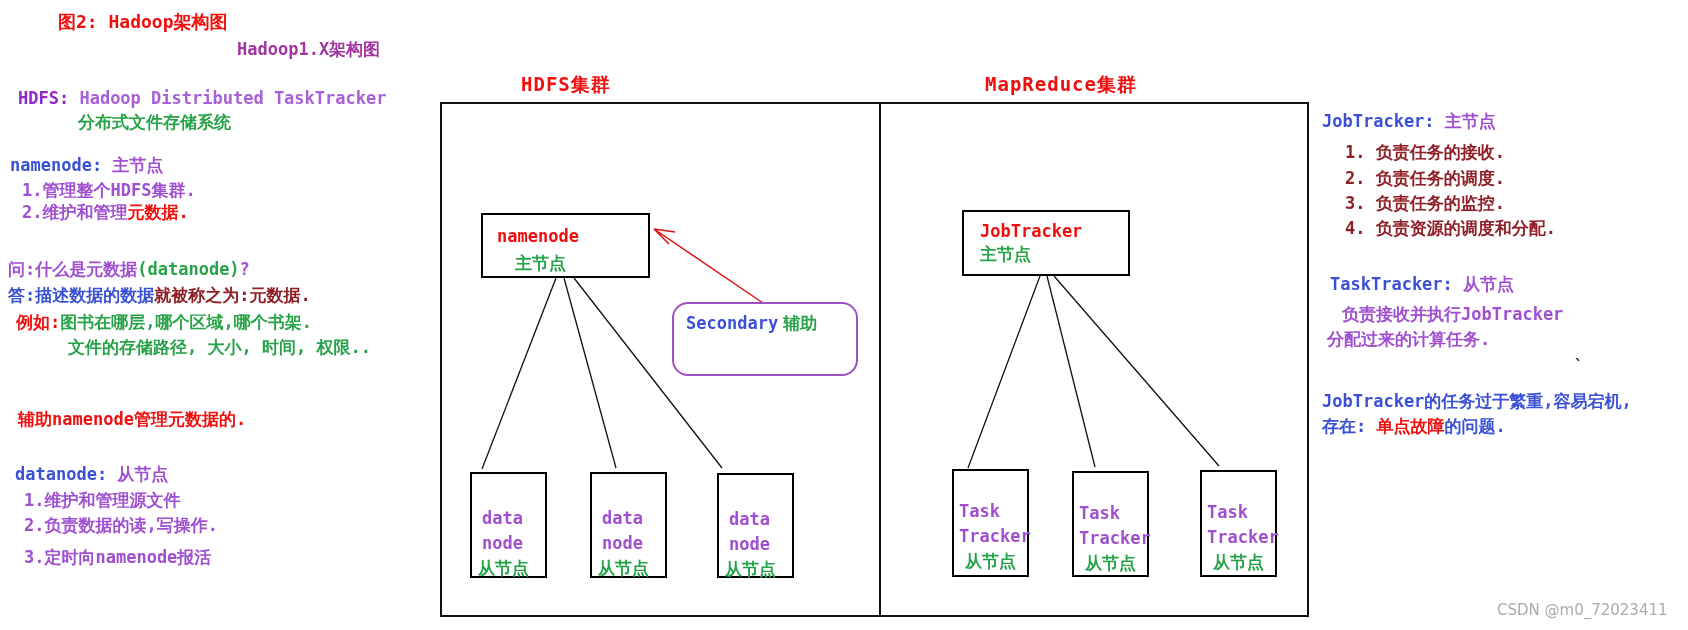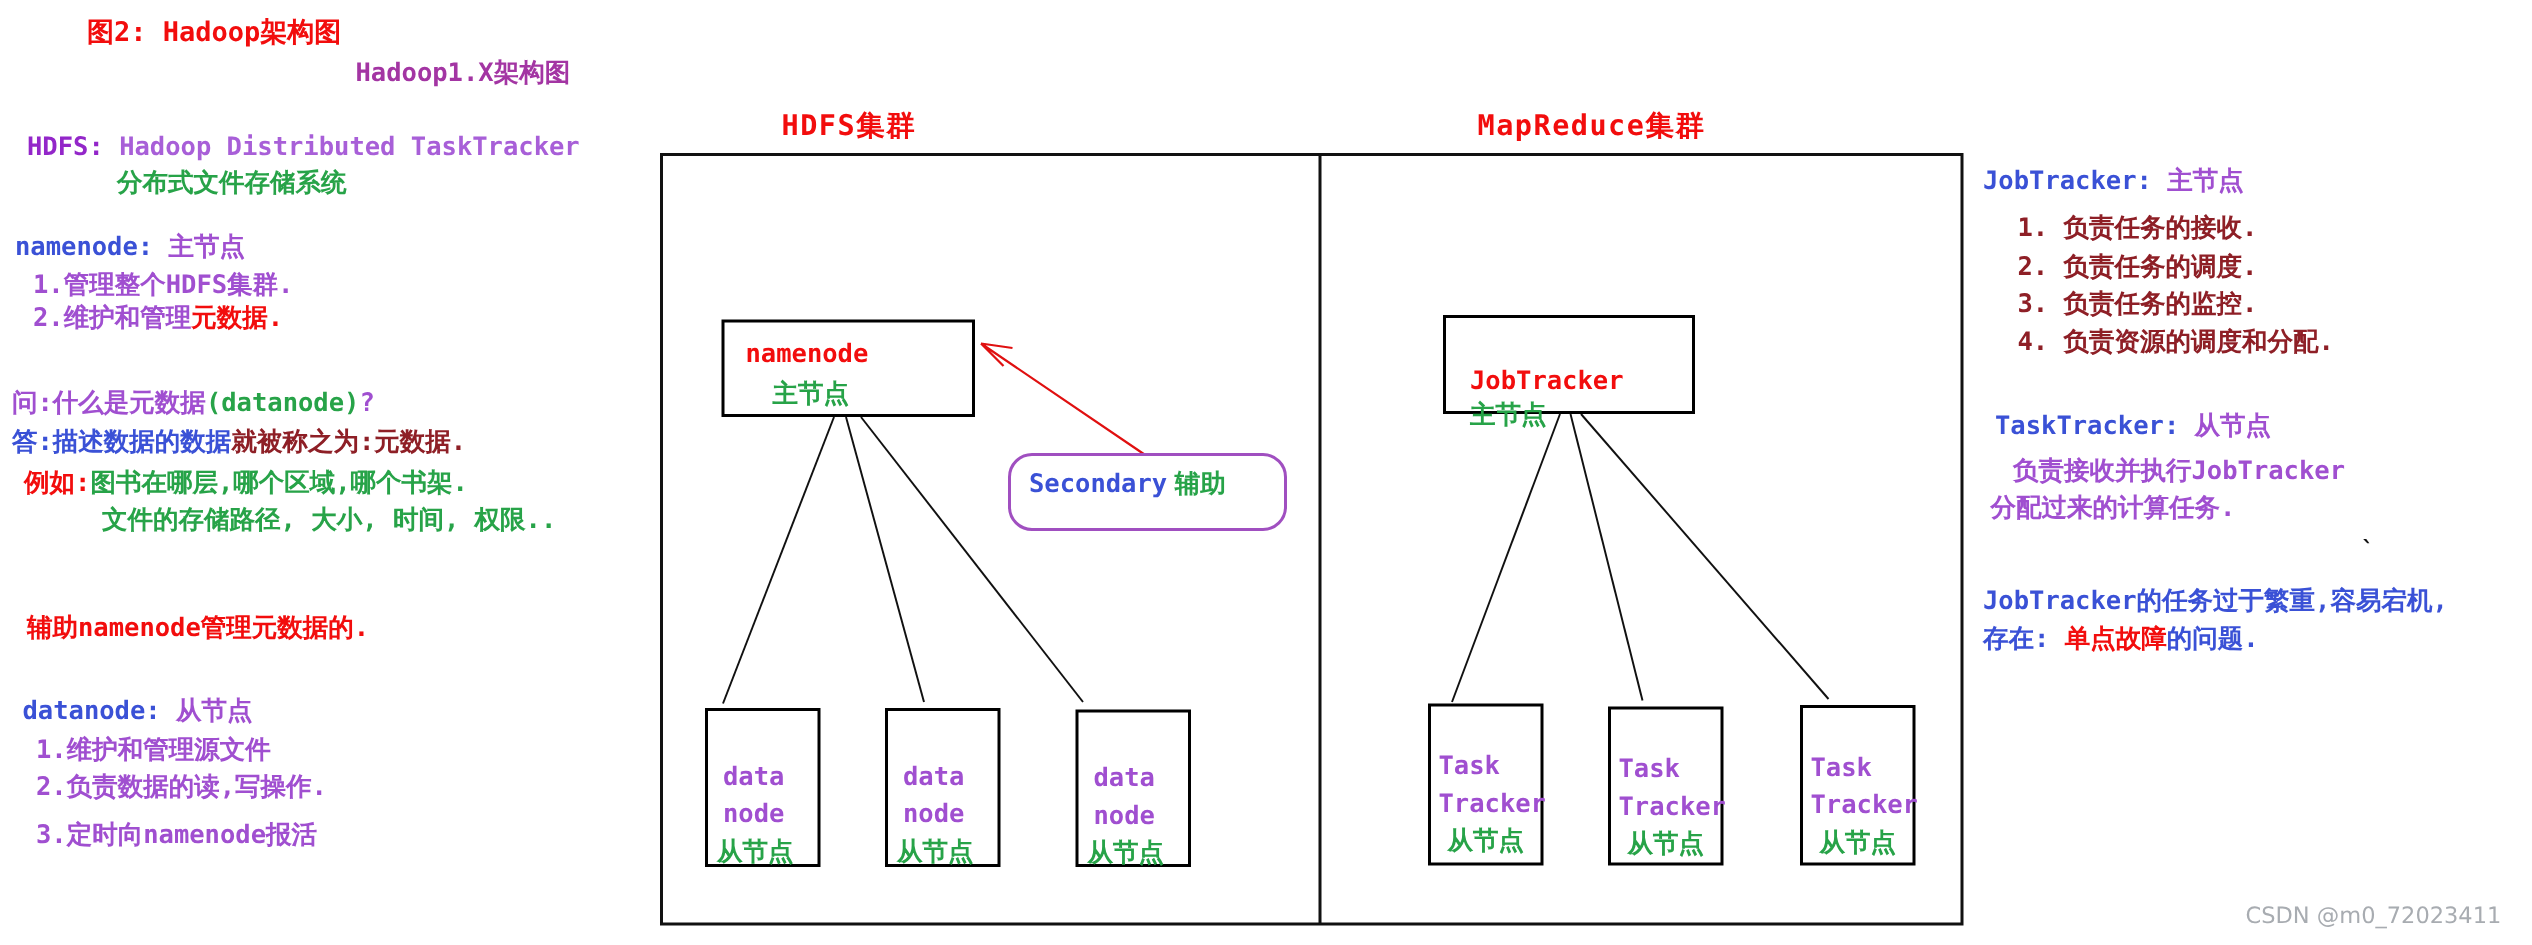--- a/index.html
+++ b/index.html
@@ -76,41 +76,41 @@
   <div class="t c-purple" style="left:24px;top:548px;">3.定时向namenode报活</div>
 
   <div class="t sz19 c-red" style="left:521px;top:74px;">HDFS集群</div>
   <div class="t sz19 c-red" style="left:985px;top:74px;">MapReduce集群</div>
 
   <div class="box" style="left:481px;top:213px;width:169px;height:65px;padding-top:7px;">
     <div class="bl c-red" style="padding-left:14px;line-height:28px;">namenode</div>
     <div class="bl c-green" style="padding-left:32px;line-height:26px;">主节点</div>
   </div>
 
-  <div class="bubble" style="left:672px;top:302px;width:186px;height:52px;">
+  <div class="bubble" style="left:672px;top:302px;width:186px;height:74px;">
     <div class="bl"><span class="c-blue">Secondary</span><span class="c-green" style="margin-left:5px;">辅助</span></div>
   </div>
 
   <div class="box" style="left:470px;top:472px;width:77px;height:106px;padding:32px 0 0 10px;">
     <div class="bl c-purple">data</div>
     <div class="bl c-purple">node</div>
     <div class="bl c-green" style="margin-left:-4px;">从节点</div>
   </div>
   <div class="box" style="left:590px;top:472px;width:77px;height:106px;padding:32px 0 0 10px;">
     <div class="bl c-purple">data</div>
     <div class="bl c-purple">node</div>
     <div class="bl c-green" style="margin-left:-4px;">从节点</div>
   </div>
   <div class="box" style="left:717px;top:473px;width:77px;height:105px;padding:32px 0 0 10px;">
     <div class="bl c-purple">data</div>
     <div class="bl c-purple">node</div>
     <div class="bl c-green" style="margin-left:-4px;">从节点</div>
   </div>
 
-  <div class="box" style="left:962px;top:210px;width:168px;height:66px;padding-top:31px;">
+  <div class="box" style="left:962px;top:210px;width:168px;height:66px;padding-top:8px;">
     <div class="bl c-red" style="padding-left:16px;line-height:23px;">JobTracker</div>
     <div class="bl c-green" style="padding-left:16px;line-height:22px;">主节点</div>
   </div>
 
   <div class="box" style="left:952px;top:469px;width:77px;height:108px;padding:28px 0 0 5px;">
     <div class="bl c-purple">Task</div>
     <div class="bl c-purple">Tracker</div>
     <div class="bl c-green" style="margin-left:6px;">从节点</div>
   </div>
   <div class="box" style="left:1072px;top:471px;width:77px;height:106px;padding:28px 0 0 5px;">

